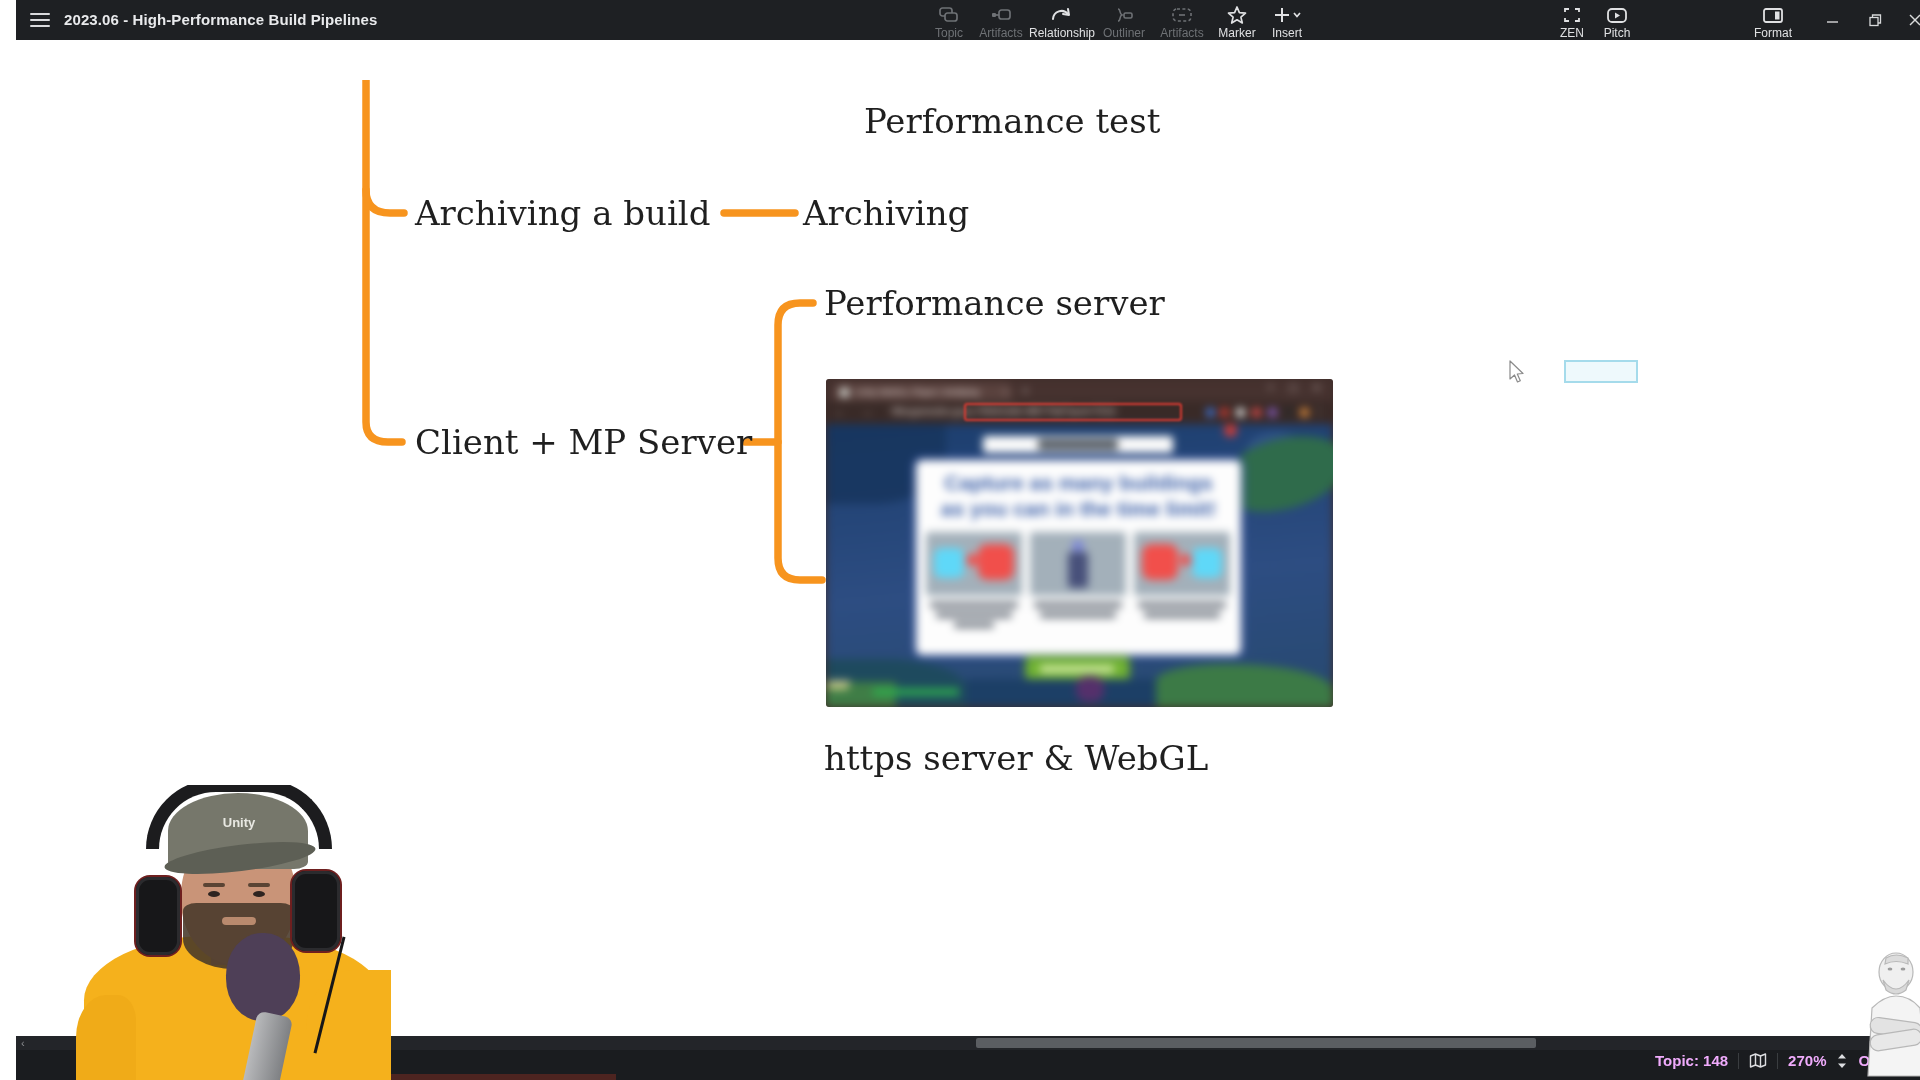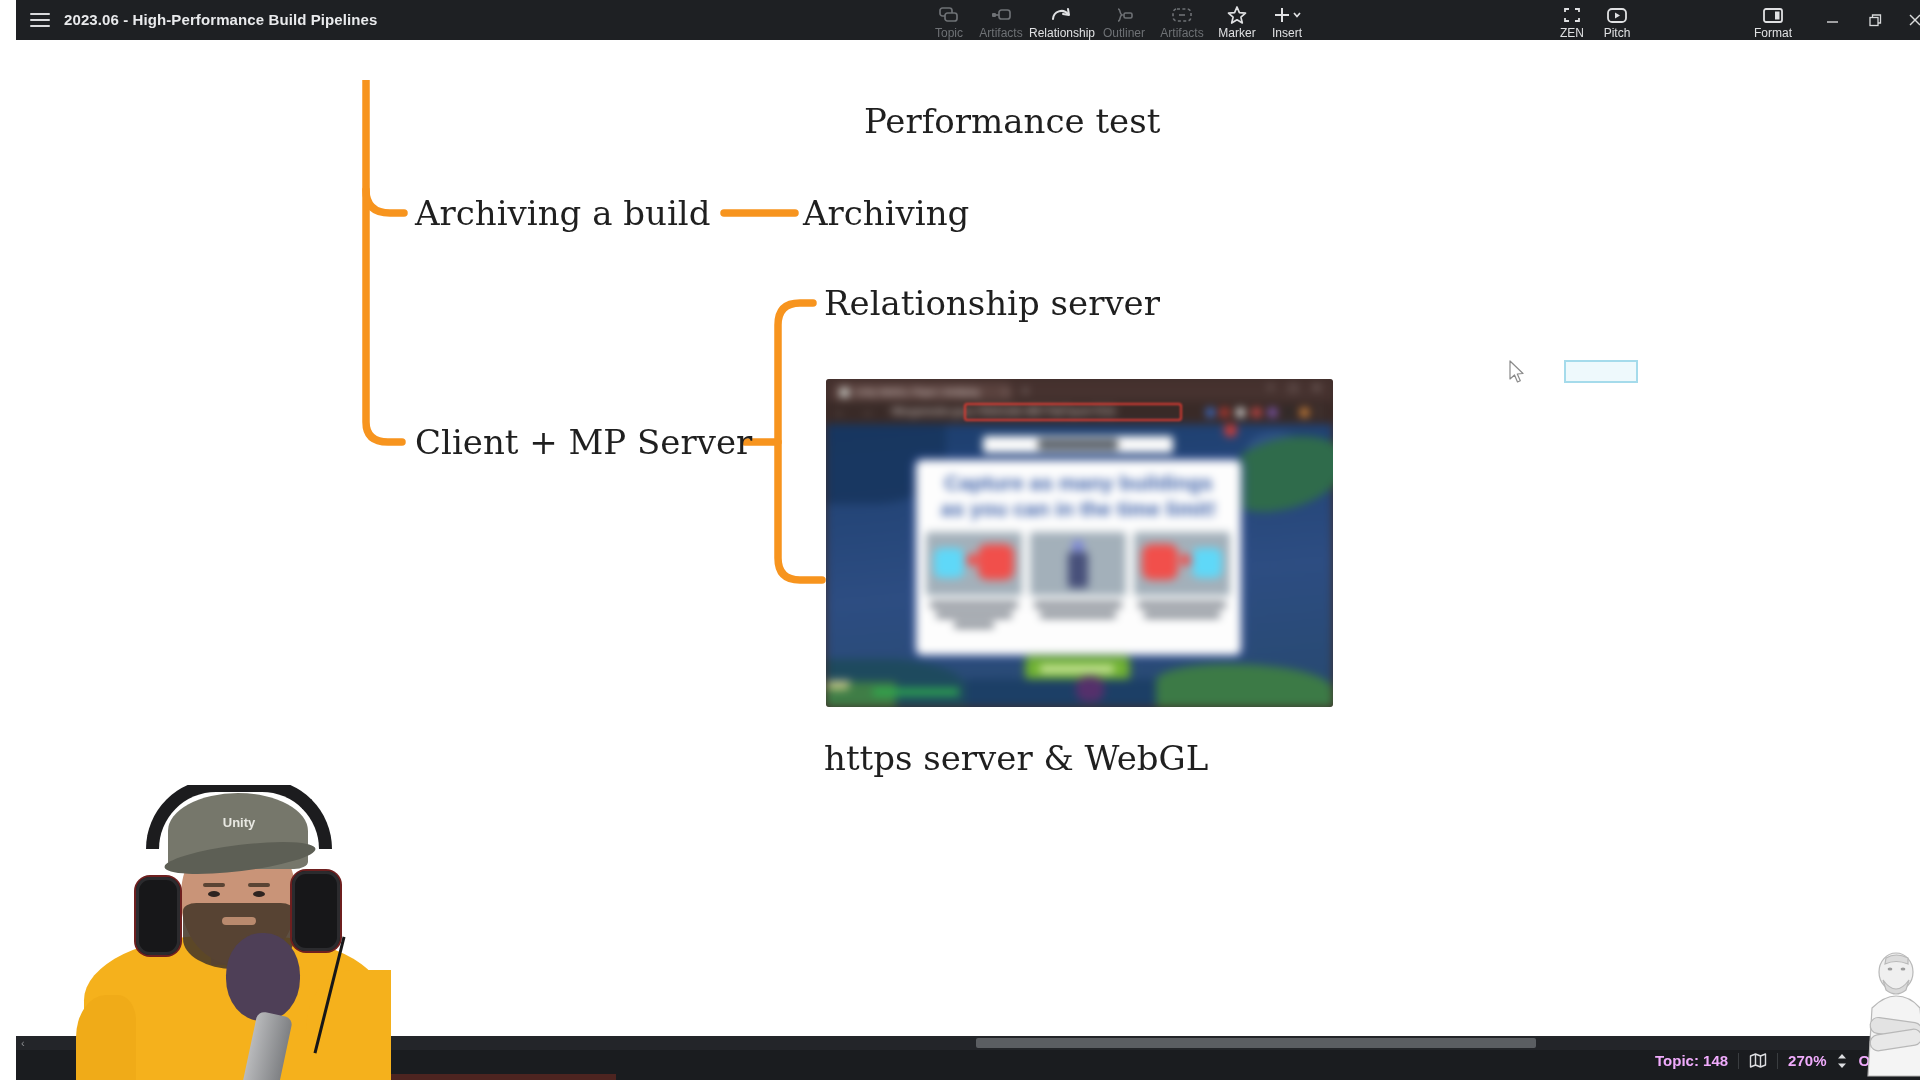--- a/index.html
+++ b/index.html
@@ -212,21 +212,21 @@
         <path d="M350 150 Q350 173 374 173 L388 173"></path>
         <path d="M708 173 L779 173"></path>
         <path d="M729 402 L762 402"></path>
         <path d="M797 263 L784 263 Q762 263 762 285 L762 518 Q762 540 784 540 L806 540"></path>
       </g>
     </svg>
 
     <div class="node" style="left:399px; top:153px;">Archiving a build</div>
     <div class="node" style="left:848px; top:61px;">Performance test</div>
     <div class="node" style="left:787px; top:153px;">Archiving</div>
-    <div class="node" style="left:808px; top:243px;">Relationship server</div>
+    <div class="node" style="left:808px; top:243px;">Performance server</div>
     <div class="node" style="left:808px; top:698px;">https server &amp; WebGL</div>
     <div class="node" style="left:399px; top:382px;">Client + MP Server</div>
 
     <div class="shot">
       <div class="blurwrap">
         <div class="tabstrip">
           <div class="tab">
             <span class="fav"></span>
             <span>Unity WebGL Player | Multiplay</span>
             <span class="tx">×</span>

